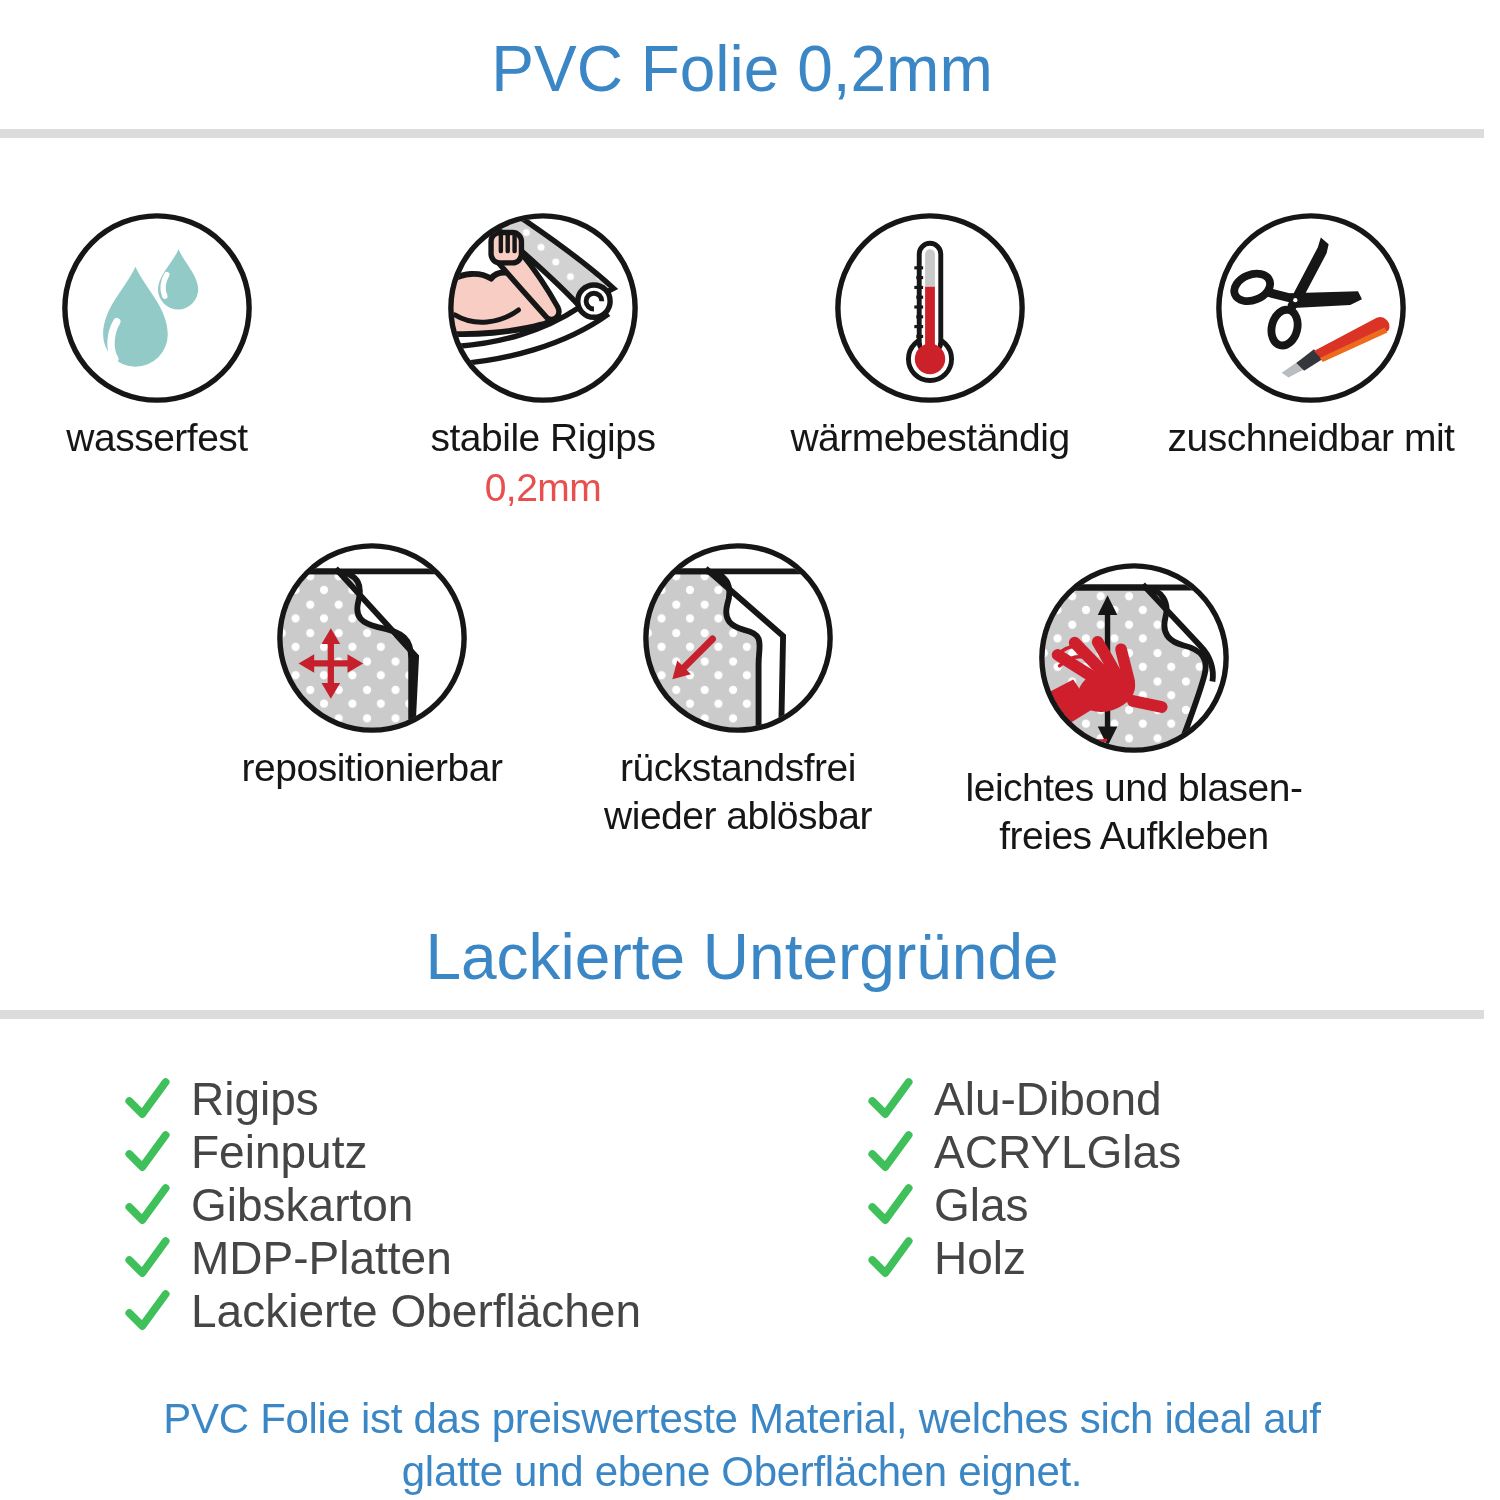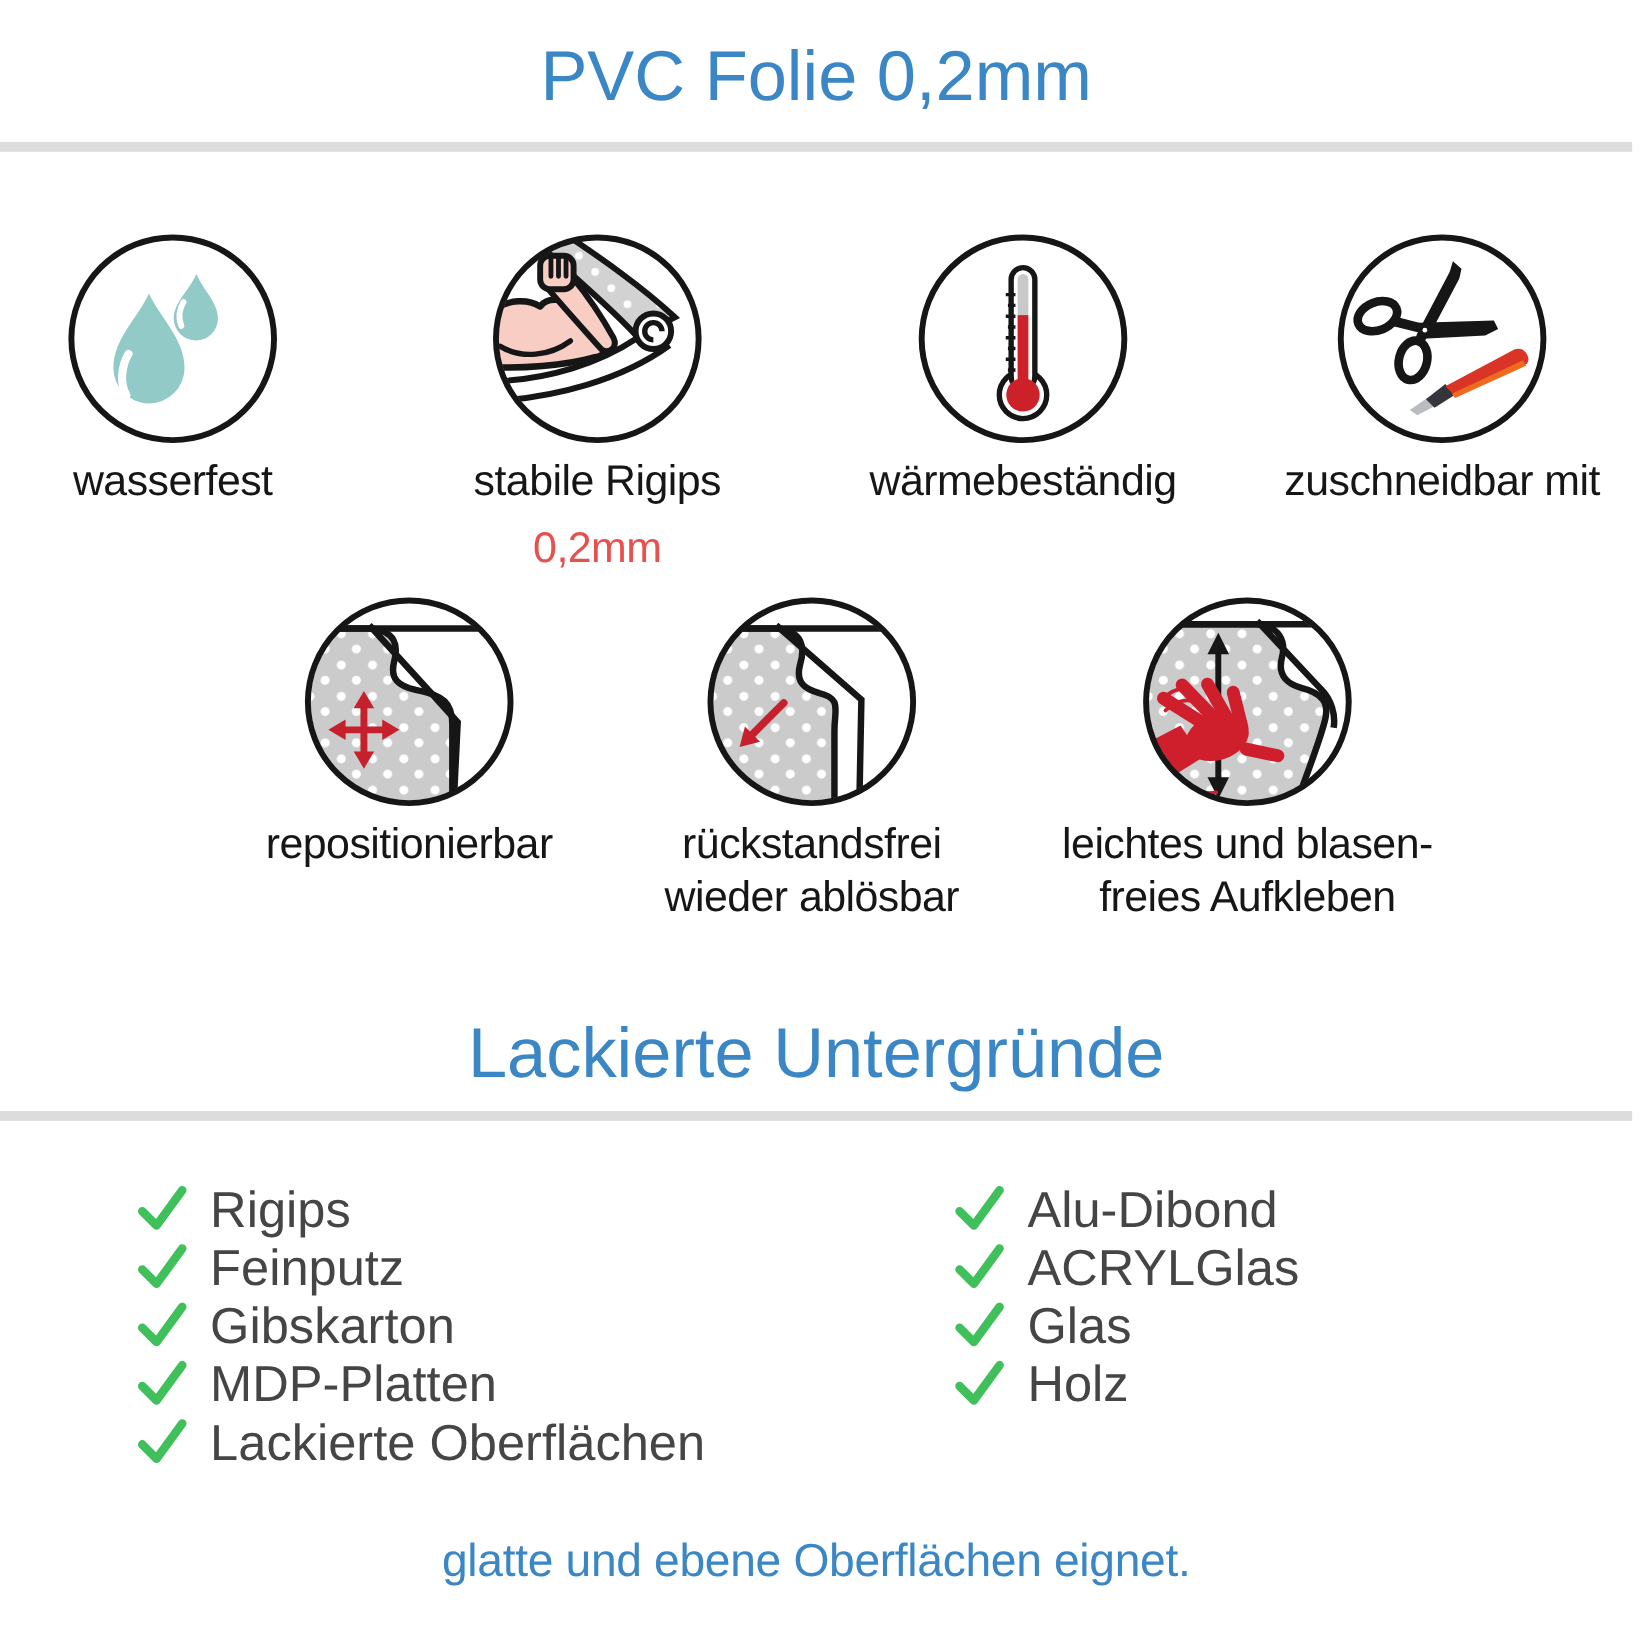--- a/index.html
+++ b/index.html
@@ -10,21 +10,21 @@
   #canvas{position:relative;width:1484px;height:1500px;background:#fff;overflow:hidden;
           font-family:"Liberation Sans",sans-serif;}
   .heading{position:absolute;left:0;width:100%;text-align:center;color:var(--blue);
            font-size:64px;line-height:70px;font-weight:400;}
   .divider{position:absolute;left:0;width:100%;height:9px;background:var(--divider);}
   .feature{position:absolute;width:380px;display:flex;flex-direction:column;align-items:center;}
   .ficon{width:196px;height:196px;display:block;}
   .flabel{font-size:39px;line-height:48px;color:var(--ink);letter-spacing:-0.5px;
           text-align:center;white-space:nowrap;margin-top:8px;}
   .flabel.l2{margin-top:0;}
-  .flabel.red{color:var(--red);margin-top:13px;}
+  .flabel.red{color:var(--red);margin-top:2px;}
   .col{position:absolute;}
   .check-row{display:flex;align-items:center;height:53px;}
   .check-row svg{width:45px;height:45px;flex:none;margin-right:21px;}
   .check-row svg path{stroke:var(--green);}
   .check-row span{font-size:46px;color:var(--list-ink);white-space:nowrap;}
   .footer{position:absolute;top:1392px;left:0;width:100%;text-align:center;color:var(--blue);
           font-size:42px;line-height:53px;letter-spacing:-0.3px;}
 </style>
 </head>
 <body>
@@ -175,21 +175,21 @@
         <path d="M67,29 L146,98 L144,200" fill="none" stroke="#161616" stroke-width="6"></path>
         <path d="M74,101 L43,132" stroke="#c5202b" stroke-width="7" stroke-linecap="round"></path>
         <polygon points="33,142 52,137 38,123" fill="#c5202b"></polygon>
       </g>
       <circle cx="100" cy="100" r="94" fill="none" stroke="#161616" stroke-width="5.5"></circle>
     </svg>
     <div class="flabel">rückstandsfrei</div>
     <div class="flabel l2">wieder ablösbar</div>
   </div>
 
-  <div class="feature" style="left:944px;top:540px">
+  <div class="feature" style="left:944px;top:560px">
     <svg class="ficon" viewBox="0 0 200 200">
       <defs>
         <pattern id="p7" width="29" height="29" patternUnits="userSpaceOnUse">
           <rect width="29" height="29" fill="#cbcbcb"></rect>
           <circle cx="8" cy="8" r="4.2" fill="#fff"></circle>
             <circle cx="22" cy="22" r="4.2" fill="#fff"></circle>
         </pattern>
         <clipPath id="c7">
             <circle cx="100" cy="100" r="91.5"></circle>
           </clipPath>
@@ -291,16 +291,17 @@
     </div>
     <div class="check-row">
       <svg viewBox="0 0 52 52">
           <path d="M5,29 L20,44 L47,7" fill="none" stroke-width="9" stroke-linecap="round" stroke-linejoin="round"></path>
         </svg>
       <span>Holz</span>
     </div>
   </div>
 
   <div class="footer">
+    <div>PVC Folie ist das preiswerteste Material, welches sich ideal auf</div>
     <div>glatte und ebene Oberflächen eignet.</div>
   </div>
 
 </div>
 
 </body></html>

